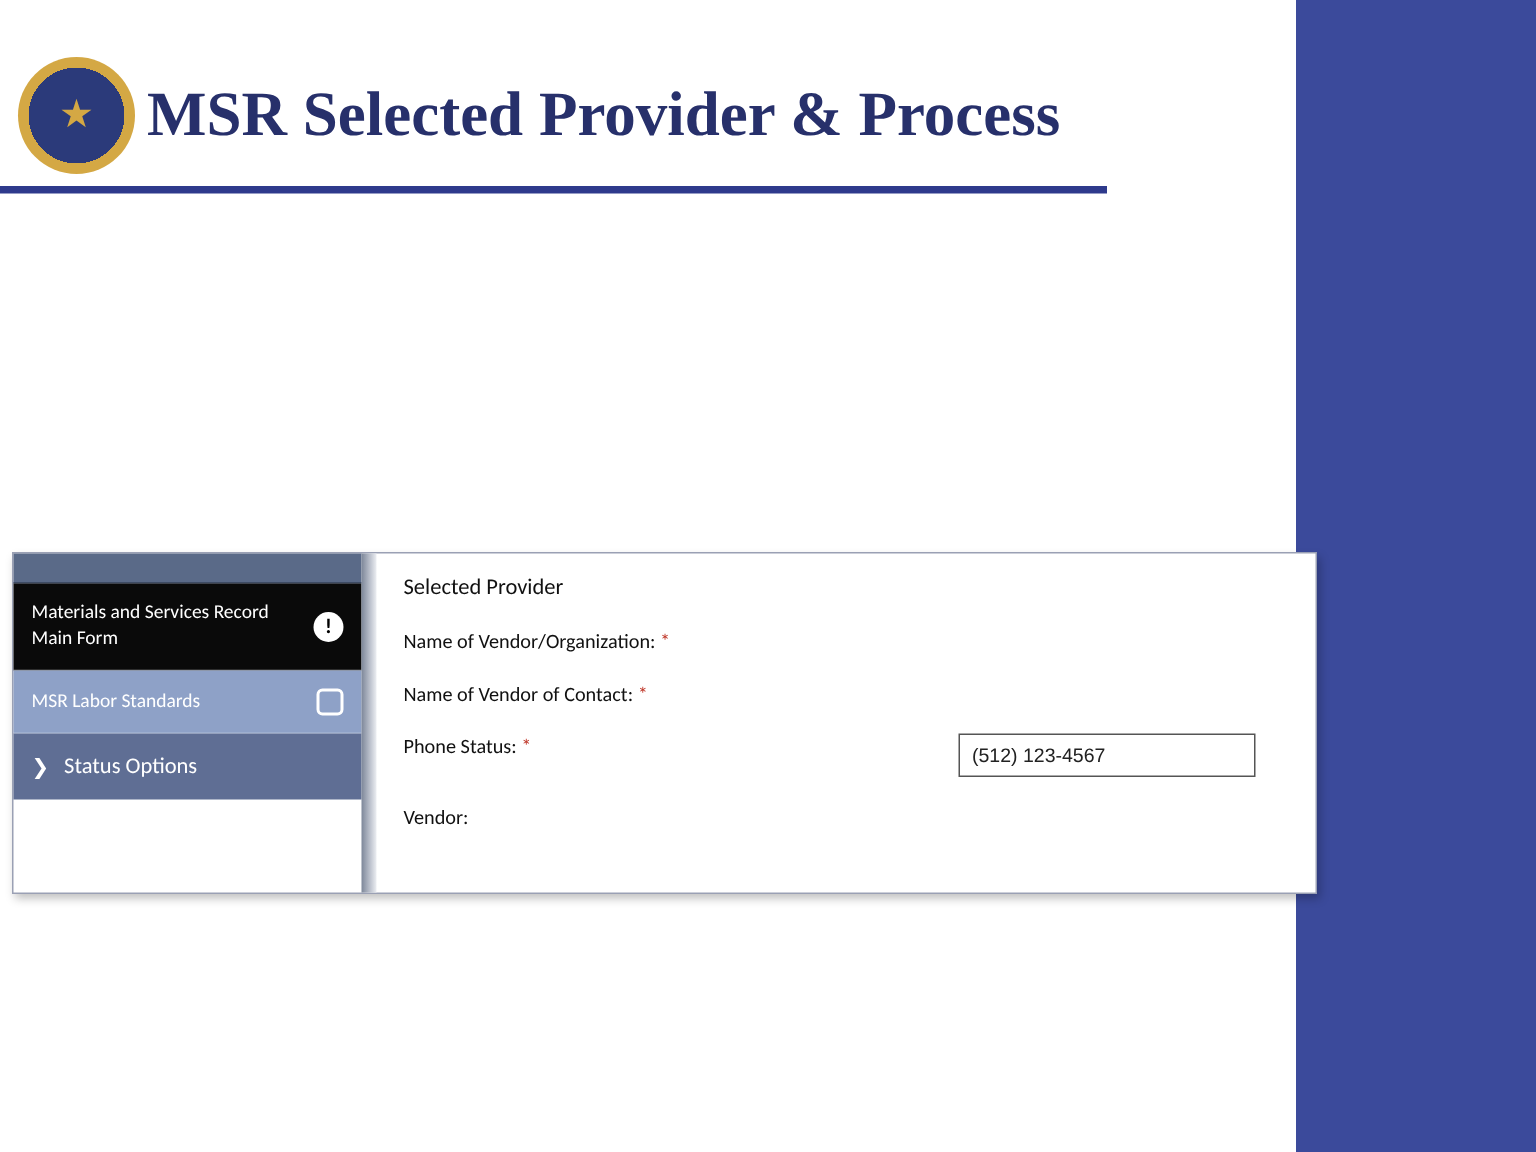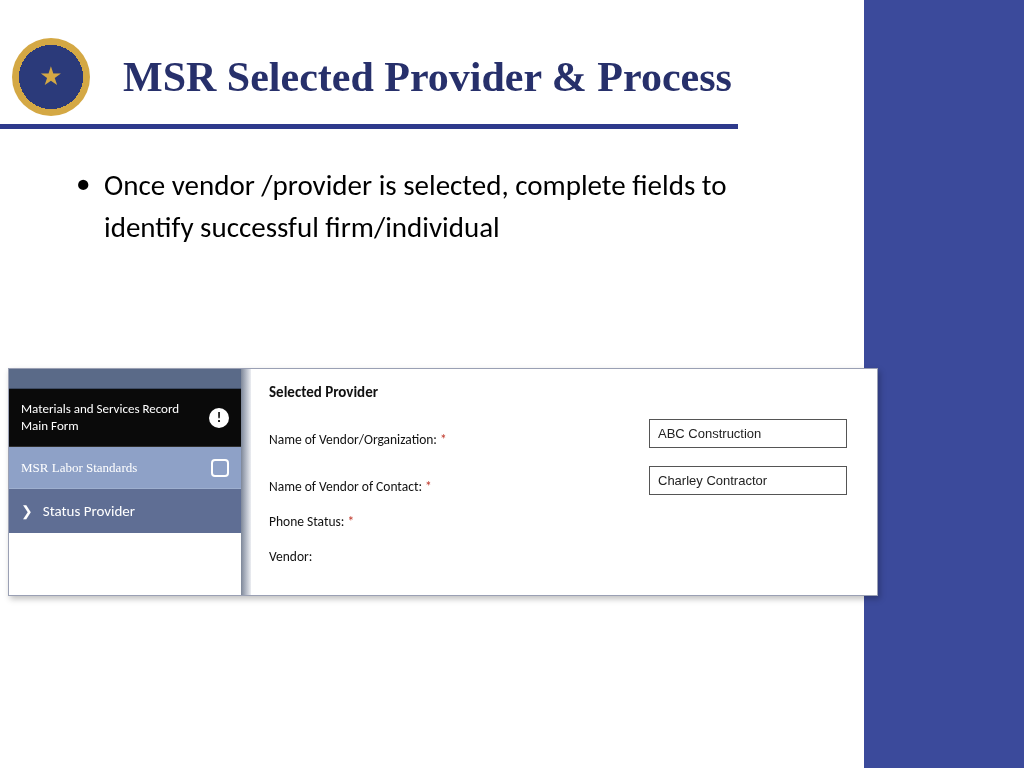--- a/index.html
+++ b/index.html
@@ -2,109 +2,103 @@
 <html><head>
 <meta charset="utf-8">
 <style>
   * { box-sizing: border-box; margin: 0; padding: 0; }
   html, body { width: 1024px; height: 768px; font-family: Calibri, Arial, sans-serif; background: #fff; overflow: hidden; }
   .slide { position: relative; width: 1024px; height: 768px; }
   .right-bar { position: absolute; top: 0; right: 0; width: 160px; height: 768px; background: #3b4a9b; }
   .header { position: absolute; top: 38px; left: 12px; right: 290px; display: flex; align-items: center; }
   .seal { width: 78px; height: 78px; border-radius: 50%; background: radial-gradient(circle at 50% 50%, #2b3a7a 0 58%, #d4a844 58% 72%, #2b3a7a 72% 100%); position: relative; flex: 0 0 auto; }
   .seal::after { content: "★"; position: absolute; top: 50%; left: 50%; transform: translate(-50%, -54%); color: #d4a844; font-size: 26px; }
-  .title { font-family: Georgia, 'Times New Roman', serif; font-weight: bold; font-size: 42px; color: #27306b; margin-left: 33px; white-space: nowrap; }
+  .title { font-family: Georgia, 'Times New Roman', serif; font-weight: bold; font-size: 42px; color: #27306b; margin-left: 8px; white-space: nowrap; }
   .hr { position: absolute; top: 124px; left: 0; width: 738px; height: 5px; background: #2e3a8c; }
   .bullet-wrap { position: absolute; top: 164px; left: 70px; width: 740px; }
   .bullet-wrap ul { list-style: none; }
   .bullet-wrap li { position: relative; padding-left: 34px; font-size: 29px; line-height: 1.45; color: #000; }
   .bullet-wrap li::before { content: "•"; position: absolute; left: 6px; top: -2px; font-size: 29px; }
   .shot { position: absolute; top: 368px; left: 8px; width: 870px; height: 228px; border: 1px solid #9aa0b4; box-shadow: 2px 3px 6px rgba(0,0,0,0.25); background: #fff; display: flex; }
   .sidebar { width: 232px; height: 100%; display: flex; flex-direction: column; font-size: 13px; color: #fff; }
   .sb-top { height: 20px; background: #5a6a88; border-bottom: 1px solid #3e4b63; }
   .sb-item { display: flex; align-items: center; justify-content: space-between; padding: 10px 12px; border-bottom: 1px solid rgba(255,255,255,0.15); }
   .sb-main { background: #0a0a0a; height: 58px; }
   .sb-main .lbl { font-size: 13px; line-height: 1.25; max-width: 160px; }
   .sb-sub { background: #8ea1c7; height: 42px; }
-  .sb-sub .lbl { font-size: 13px; font-family: Liberation Serif, serif; }
+  .sb-sub .lbl { font-size: 13px; }
   .sb-status { background: #5f6e94; height: 44px; display: flex; align-items: center; gap: 10px; padding: 0 12px; font-size: 15px; }
   .icon-circle { width: 20px; height: 20px; border-radius: 50%; background: #fff; color: #000; display: flex; align-items: center; justify-content: center; font-weight: bold; font-size: 14px; }
   .icon-box { width: 18px; height: 18px; border: 2px solid #fff; border-radius: 4px; }
   .chev { display: inline-block; transform: rotate(0deg); font-size: 14px; }
   .gutter { width: 10px; background: linear-gradient(to right, #7d8799, #bfc4cf 60%, #eceef2); }
   .form { flex: 1; padding: 14px 18px 10px 18px; font-size: 13.5px; color: #111; }
-  .form-title { font-weight: 700; font-size: 15px; margin-bottom: 18px; }
-  .frow { display: flex; align-items: flex-end; margin-bottom: 18px; gap: 10px; }
+  .form-title { font-weight: 400; font-size: 15px; margin-bottom: 18px; }
+  .frow { display: flex; align-items: flex-start; margin-bottom: 18px; }
   .frow:last-child { margin-bottom: 10px; }
   .flabel { width: 370px; font-size: 13.5px; }
   .req { color: #c0392b; }
   .finput { width: 198px; border: 1px solid #555; padding: 6px 8px; font-size: 13px; color: #222; background: #fff; font-family: Arial, sans-serif; }
 </style>
 </head>
 <body>
 
 <div class="slide">
   <div class="right-bar"></div>
 
   <div class="header">
     <div class="seal"></div>
     <h1 class="title">MSR Selected Provider &amp; Process</h1>
   </div>
   <div class="hr"></div>
 
-  <div class="bullet-wrap">
-    <ul>
-      <li>Once vendor /provider is selected, complete fields to identify successful firm/individual</li>
-    </ul>
-  </div>
 
   <div class="shot">
 
     <div class="sidebar">
       <div class="sb-top"></div>
       <div class="sb-item sb-main">
         <span class="lbl">Materials and Services Record Main Form</span>
         <span class="icon-circle">!</span>
       </div>
       <div class="sb-item sb-sub">
         <span class="lbl">MSR Labor Standards</span>
         <span class="icon-box"></span>
       </div>
       <div class="sb-status">
         <span class="chev">❯</span>
-        <span>Status Provider</span>
+        <span>Status Options</span>
       </div>
     </div>
 
     <div class="gutter"></div>
 
     <div class="form">
       <div class="form-title">Selected Provider</div>
 
       <div class="frow">
         <div class="flabel">
           <span>Name of Vendor/Organization:</span>
           <span class="req"> *</span>
         </div>
-        <input class="finput" value="ABC Construction" style="">
       </div>
 
       <div class="frow">
         <div class="flabel">
           <span>Name of Vendor of Contact:</span>
           <span class="req"> *</span>
         </div>
-        <input class="finput" value="Charley Contractor" style="">
       </div>
 
       <div class="frow">
         <div class="flabel">
           <span>Phone Status:</span>
           <span class="req"> *</span>
         </div>
+        <input class="finput" value="(512) 123-4567" style="">
       </div>
 
       <div class="frow">
         <div class="flabel">
           <span>Vendor:</span>
         </div>
       </div>
     </div>
   </div>
 </div>

